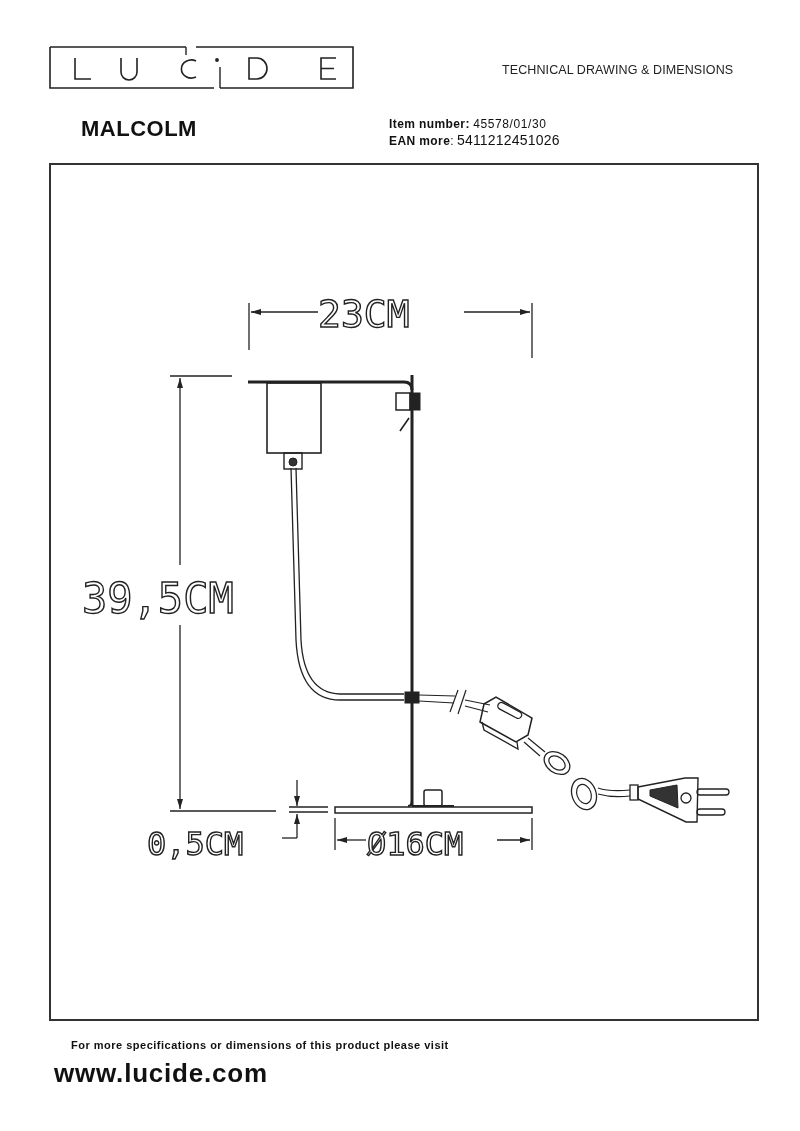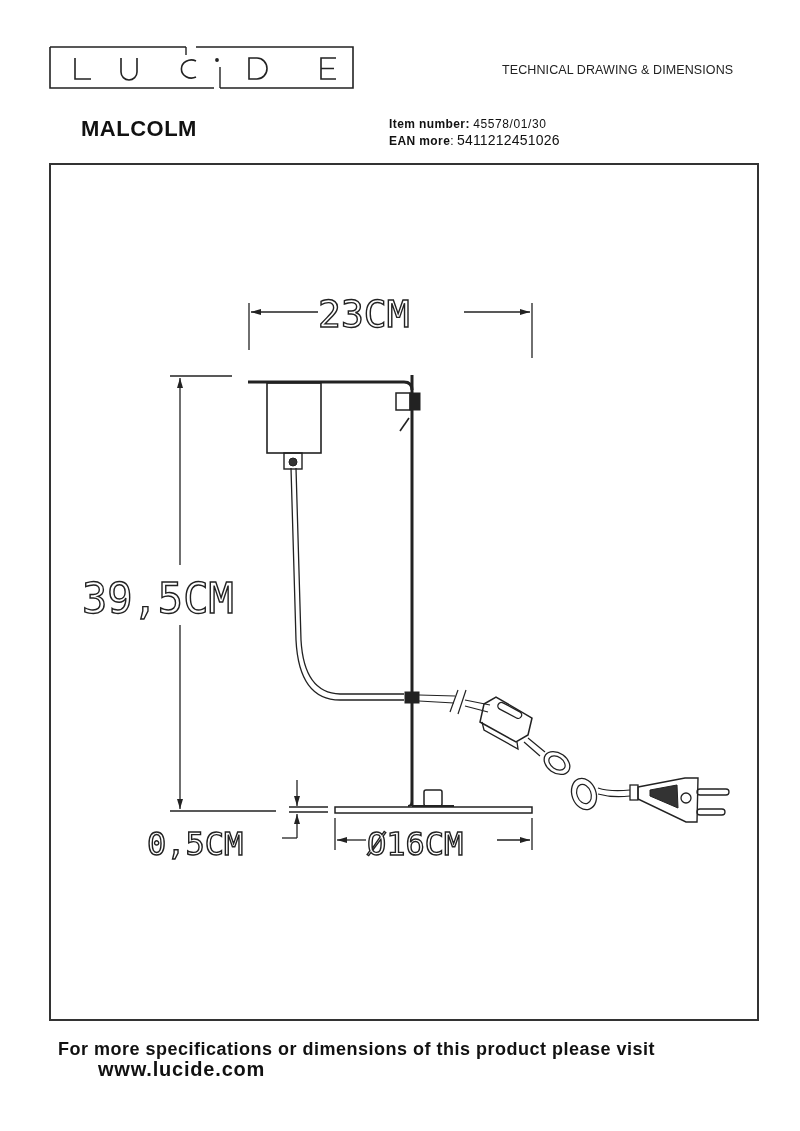--- a/index.html
+++ b/index.html
@@ -6,22 +6,22 @@
   body { width: 800px; height: 1131px; position: relative; overflow: hidden; font-family: "Liberation Sans", sans-serif; color: #111; }
   .logo { position: absolute; left: 49px; top: 45px; width: 305px; height: 44px; }
   .doc-type { position: absolute; left: 502px; top: 63px; font-size: 12.5px; letter-spacing: 0.1px; color: #222; }
   .product-name { position: absolute; left: 57px; top: 116px; font-size: 22px; font-weight: bold; letter-spacing: 0.5px; margin-left: 24px; }
   .meta { position: absolute; left: 389px; top: 116px; font-size: 12px; line-height: 16px; }
   .meta .lbl { font-weight: bold; letter-spacing: 0.4px; margin-top: 6px; }
   .meta .val-b { font-weight: normal; letter-spacing: 0.6px; }
   .meta .val { letter-spacing: 0.2px; font-size: 14px; }
   .frame { position: absolute; left: 49px; top: 163px; width: 706px; height: 854px; border: 2px solid #333; box-sizing: content-box; }
   .drawing { position: absolute; left: 0; top: 0; width: 800px; height: 1131px; }
-  .footer-note { position: absolute; left: 58px; top: 1039px; font-size: 18px; font-weight: bold; letter-spacing: 0.5px; }
-  .footer-url { position: absolute; left: 54px; top: 1058px; font-size: 20px; font-weight: bold; letter-spacing: 0.8px; margin-left: 44px; }
+  .footer-note { position: absolute; left: 71px; top: 1039px; font-size: 11px; font-weight: bold; letter-spacing: 0.5px; }
+  .footer-url { position: absolute; left: 54px; top: 1058px; font-size: 26px; font-weight: bold; letter-spacing: 0.8px; }
   .dim-text { font-family: "DejaVu Sans Mono", monospace; font-weight: normal; fill: none; stroke: #222; stroke-width: 1.4; }
 </style>
 </head>
 <body>
 
 <svg class="logo" viewBox="0 0 305 44" xmlns="http://www.w3.org/2000/svg">
 
   <path d="M1 2 H137 M147 2 H304 V43 H171 M165 43 H1 V2" fill="none" stroke="#222" stroke-width="1.6"></path>
   <path d="M137 2 V10" stroke="#222" stroke-width="1.4"></path>
   <path d="M171 43 V22" stroke="#222" stroke-width="1.4"></path>

